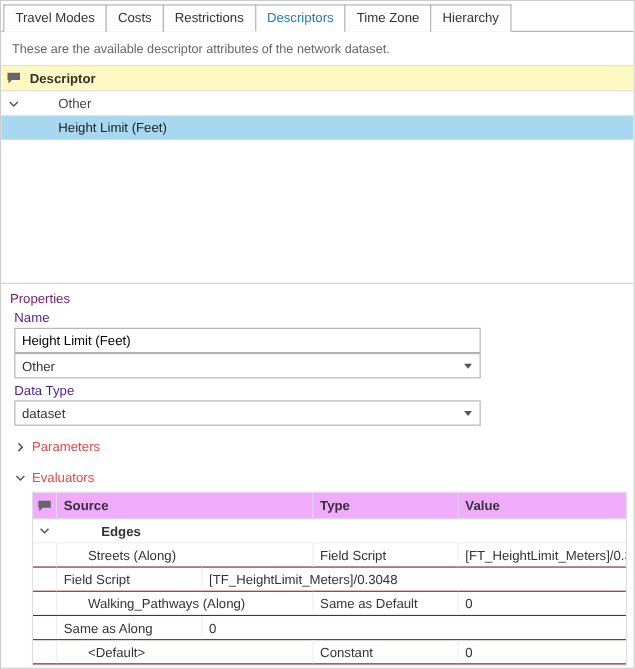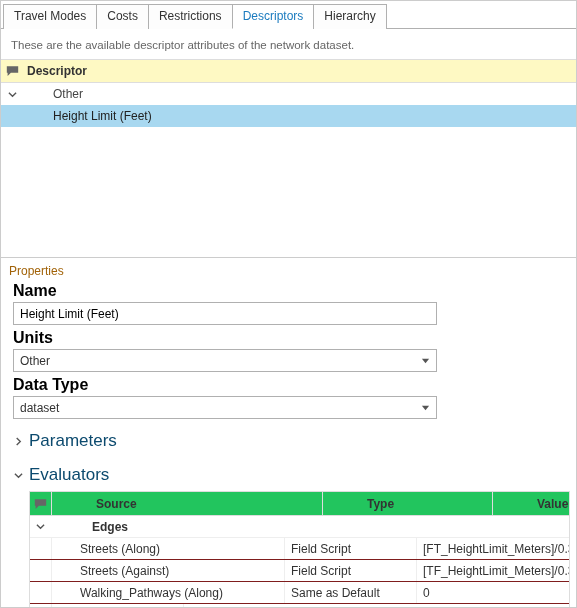--- a/index.html
+++ b/index.html
@@ -81,22 +81,22 @@
 .tree-group-label { padding-left: 30px; color: #444; }
 .tree-item {
   background: #a8d8f0;
   height: 22px;
   display: flex;
   align-items: center;
 }
 .tree-item-label { padding-left: 52px; color: #222; }
 
 .props-section { padding: 6px 8px 4px 8px; }
-.props-title { color: #a16207; font-size: 12px; margin-bottom: 2px; }
-.field-label { color: #000000; font-size: 16px; margin: 4px 4px 2px 4px; font-weight: bold; }
+.props-title { color: #701a75; font-size: 12px; margin-bottom: 2px; }
+.field-label { color: #4c1d95; font-size: 12px; margin: 4px 4px 2px 4px; }
 .text-input, .select-box {
   width: 424px;
   height: 23px;
   border: 1px solid #b0b0b0;
   padding: 2px 6px;
   font-size: 12px;
   font-family: inherit;
   background: #fff;
   margin-left: 4px;
   display: flex;
@@ -105,34 +105,33 @@
 }
 .select-box { cursor: pointer; }
 .dropdown-arrow svg { width: 9px; height: 9px; fill: #555; }
 .collapsible {
   display: flex;
   align-items: center;
   padding: 8px 0 6px 10px;
   cursor: pointer;
 }
 .collapsible .chev { width: 14px; display: flex; justify-content: center; }
-.collapsible-label { font-size: 17px; color: #0c4a6e; margin-left: 4px; }
+.collapsible-label { font-size: 12px; color: #ef4444; margin-left: 4px; }
 
 .eval-table {
   margin-left: 28px;
   margin-right: 6px;
   border: 1px solid #ddd;
 }
 .eval-header {
   display: flex;
-  background: #22c55e;
+  background: #f0abfc;
   border-bottom: 1px solid #ddd;
   height: 24px;
   align-items: flex-end;
-  gap: 38px;
 }
 .eval-col-icon { width: 22px; border-right: 1px solid #ddd; height: 100%; display:flex; align-items:center; justify-content:center;}
 .eval-col-source { width: 233px; padding-left: 6px; font-weight: 600; border-right: 1px solid #ddd; height: 100%; display:flex; align-items:center;}
 .eval-col-type { width: 132px; padding-left: 6px; font-weight: 600; border-right: 1px solid #ddd; height: 100%; display:flex; align-items:center;}
 .eval-col-value { flex: 1; padding-left: 6px; font-weight: 700; height: 100%; display:flex; align-items:center;}
 .eval-group {
   display: flex;
   align-items: center;
   height: 22px;
   border-bottom: 1px solid #eee;
@@ -152,20 +151,21 @@
 .eval-row .c-value { flex: 1; padding-left: 6px; height:100%; display:flex; align-items:center; overflow:hidden; white-space:nowrap; }
 </style>
 </head>
 <body>
 
 <div class="tabs">
   <div class="tab">Travel Modes</div>
   <div class="tab">Costs</div>
   <div class="tab">Restrictions</div>
   <div class="tab active">Descriptors</div>
+  <div class="tab">Time Zone</div>
   <div class="tab">Hierarchy</div>
 </div>
 
 <div class="info-bar">These are the available descriptor attributes of the network dataset.</div>
 
 <div class="desc-header">
   <span class="comment-icon">
     <svg viewBox="0 0 16 14">
         <path d="M1 1h14v8H6l-4 4V9H1z"></path>
       </svg>
@@ -186,21 +186,20 @@
     <span class="tree-item-label">Height Limit (Feet)</span>
   </div>
 </div>
 
 <div class="props-section">
   <div class="props-title">Properties</div>
 
   <div class="field-label">Name</div>
   <input class="text-input" type="text" value="Height Limit (Feet)" style="">
 
-  <div class="field-label">Units</div>
   <div class="select-box">
     <span>Other</span>
     <span class="dropdown-arrow">
       <svg viewBox="0 0 10 10">
           <polygon points="1,3 9,3 5,8"></polygon>
         </svg>
     </span>
   </div>
 
   <div class="field-label">Data Type</div>
@@ -253,21 +252,20 @@
   </div>
   <div id="eval-rows">
       <div class="eval-row">
         <div class="c-icon"></div>
         <div class="c-source">Streets (Along)</div>
         <div class="c-type">Field Script</div>
         <div class="c-value">[FT_HeightLimit_Meters]/0.3048</div>
       </div>
       <div class="eval-row">
         <div class="c-icon"></div>
-        <div class="c-source">Streets (Against)</div>
         <div class="c-type">Field Script</div>
         <div class="c-value">[TF_HeightLimit_Meters]/0.3048</div>
       </div>
       <div class="eval-row">
         <div class="c-icon"></div>
         <div class="c-source">Walking_Pathways (Along)</div>
         <div class="c-type">Same as Default</div>
         <div class="c-value">0</div>
       </div>
       <div class="eval-row">

